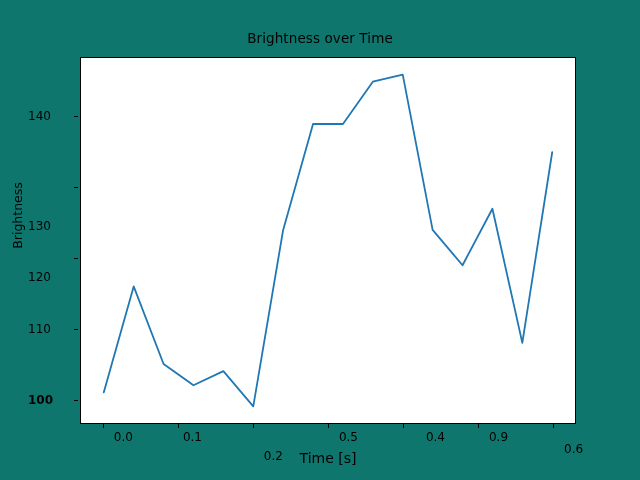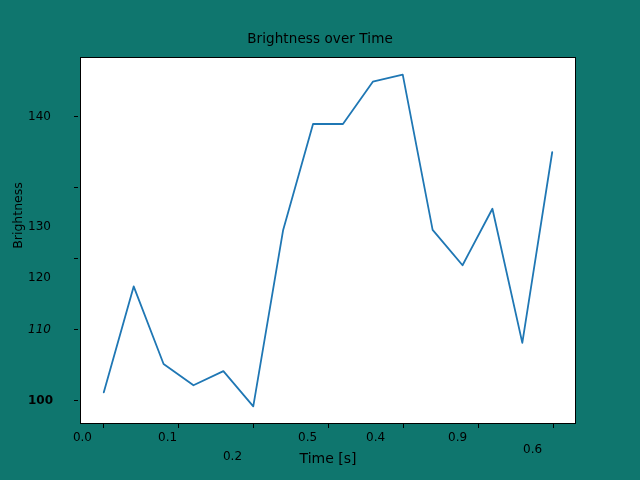--- a/index.html
+++ b/index.html
@@ -73,21 +73,21 @@
     left: 0;
     top: 57px;
     width: 80px;
     height: 367px;
   }
   .tick-label-x {
     position: absolute;
     top: 0;
     width: 60px;
     margin-left: -30px;
-    text-align: left;
+    text-align: right;
     font-size: 12px;
     color: #000000;
   }
   #x-tick-labels {
     position: absolute;
     left: 0;
     top: 430px;
     width: 640px;
     height: 20px;
   }
@@ -141,40 +141,40 @@
 
   <div id="y-tick-marks">
       <div class="tick-mark-y" style="top: 343.22px;"></div>
       <div class="tick-mark-y" style="top: 272.23px;"></div>
       <div class="tick-mark-y" style="top: 201.25px;"></div>
       <div class="tick-mark-y" style="top: 130.26px;"></div>
       <div class="tick-mark-y" style="top: 59.27px;"></div>
     </div>
   <div id="y-tick-labels">
       <div class="tick-label-y" style="top: 343.22px; font-weight: bold;">100</div>
-      <div class="tick-label-y" style="top: 272.23px; font-style: italic;">110</div>
+      <div class="tick-label-y" style="top: 272.23px;">110</div>
       <div class="tick-label-y" style="top: 201.25px; margin-top: 19px;">120</div>
       <div class="tick-label-y" style="top: 130.26px; margin-top: 39px;">130</div>
       <div class="tick-label-y" style="top: 59.27px;">140</div>
     </div>
   <div id="x-tick-marks">
       <div class="tick-mark-x" style="left: 102.89px;"></div>
       <div class="tick-mark-x" style="left: 177.92px;"></div>
       <div class="tick-mark-x" style="left: 252.96px;"></div>
       <div class="tick-mark-x" style="left: 328px;"></div>
       <div class="tick-mark-x" style="left: 403.04px;"></div>
       <div class="tick-mark-x" style="left: 478.08px;"></div>
       <div class="tick-mark-x" style="left: 553.11px;"></div>
     </div>
   <div id="x-tick-labels">
       <div class="tick-label-x" style="left: 102.89px;">0.0</div>
-      <div class="tick-label-x" style="left: 188px;">0.1</div>
+      <div class="tick-label-x" style="left: 172px;">0.1</div>
       <div class="tick-label-x" style="left: 252.96px; margin-top: 19px;">0.2</div>
       <div class="tick-label-x" style="left: 328px;">0.5</div>
-      <div class="tick-label-x" style="left: 396px;">0.4</div>
+      <div class="tick-label-x" style="left: 415px;">0.4</div>
       <div class="tick-label-x" style="left: 478.08px;">0.9</div>
       <div class="tick-label-x" style="left: 553.11px; margin-top: 12px;">0.6</div>
     </div>
 
   <div id="x-axis-label">Time [s]</div>
   <div id="y-axis-label">Brightness</div>
 
 </div>
 
 </body></html>

